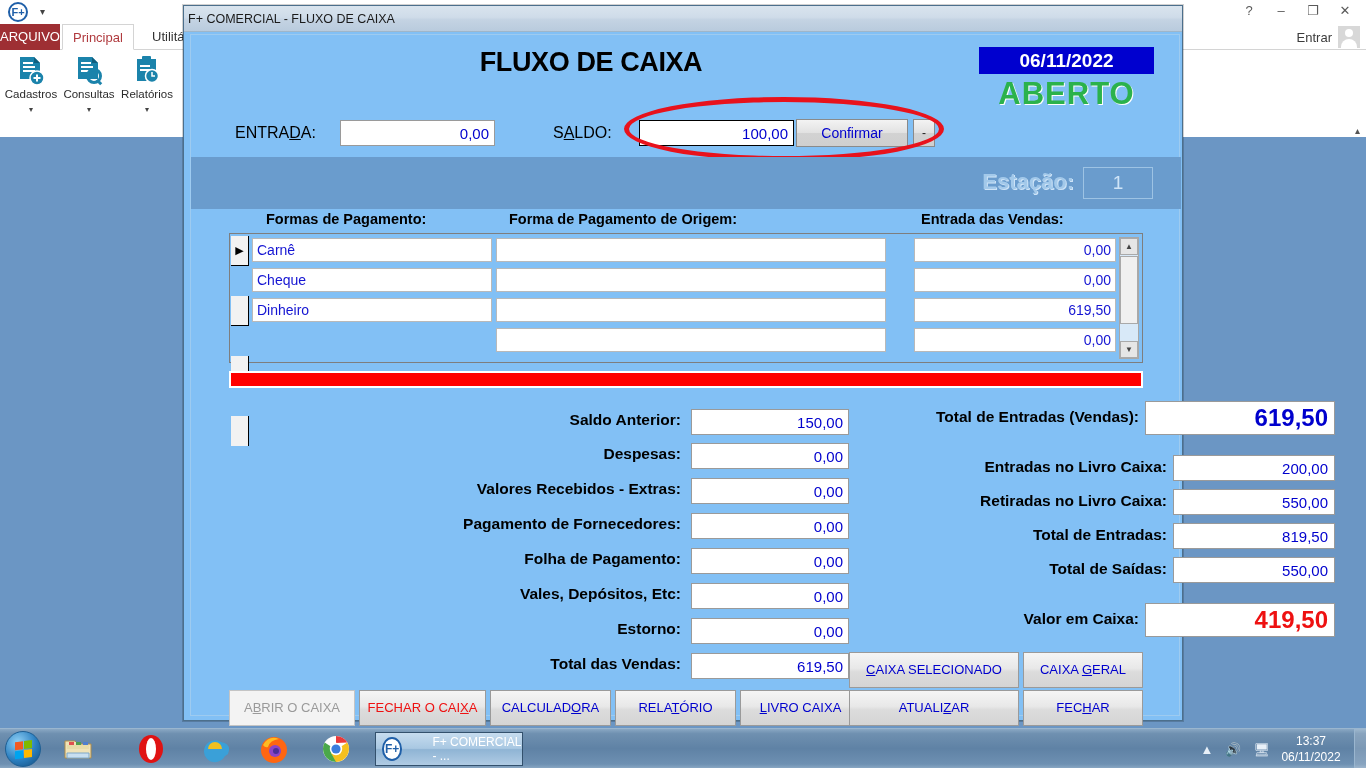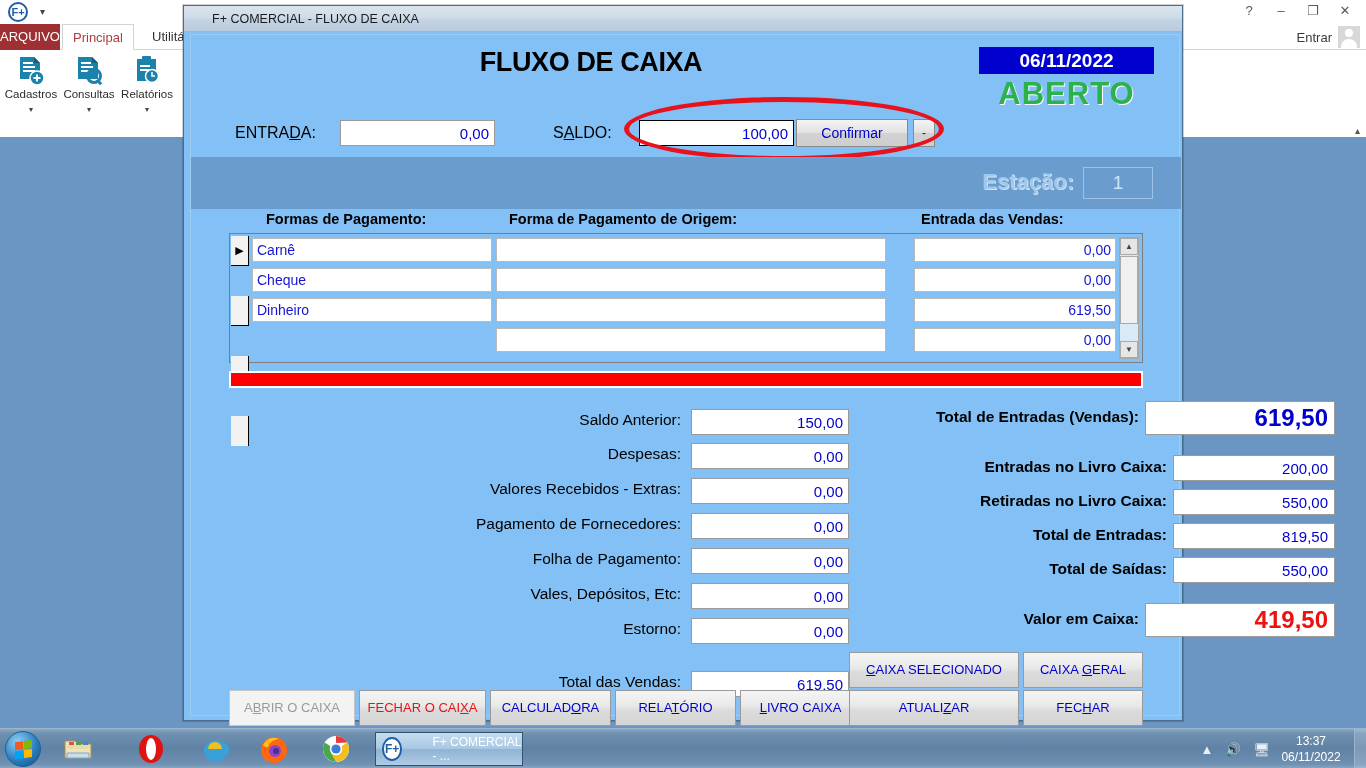--- a/index.html
+++ b/index.html
@@ -87,21 +87,21 @@
   #dialog {
     position: absolute; left: 183px; top: 5px; width: 1000px; height: 716px;
     border: 1px solid #4c6f8c;
     background: #7ec0f8;
     box-shadow: 0 0 0 1px rgba(0,0,0,.18);
   }
   #dlg-titlebar {
     height: 26px; width: 100%;
     background: linear-gradient(to bottom,#d9e4ee 0%,#cfdce9 45%,#c4d3e3 55%,#b9cbdd 100%);
     border-bottom: 1px solid #9fb6c9;
-    display: flex; align-items: center; padding-left: 28px;
+    display: flex; align-items: center; padding-left: 4px;
   }
   #dlg-title { font-size: 12.5px; color: #1a1a1a; }
   #dlg-body {
     position: absolute; left: 0; top: 26px; width: 998px; height: 688px;
     background: #82c0f5;
     border-left: 4px solid #82c0f5;
   }
   #dlg-inner {
     position:absolute; left:2px; top:2px; width:990px; height:682px;
     background:#82c0f5; border:1px solid #9ecbf0;
@@ -223,21 +223,21 @@
   }
 
   #red-bar {
     position: absolute; left: 38px; top: 336px; width: 914px; height: 17px;
     background: #ff0000; border: 2px solid #ffffff;
   }
 
   
   .lrow { position: absolute; height: 26px; }
   .lrow .lbl {
-    position: absolute; right: 0; top: 2px; font-size: 15.5px; font-weight: normal;
+    position: absolute; right: 0; top: 2px; font-size: 15.5px; font-weight: bold;
     color: #000; white-space: nowrap;
   }
   .lfield {
     position: absolute; width: 158px; height: 26px; background: #fff;
     border: 1px solid #9a9a9a; color: #0000cd; font-size: 15px;
     text-align: right; padding: 2px 5px 0 0; line-height: 22px;
   }
   #left-block { position: absolute; left: 0px; top: 374px; width: 660px; }
   #left-block .lbl-col { position: absolute; left: 0; width: 490px; }
   #left-block .fld-col { left: 500px; }
@@ -520,21 +520,21 @@
               <span class="lbl">Vales, Depósitos, Etc:</span>
             </div>
           <div class="lfield fld-col" style="left:500px;top:0">0,00</div>
         </div>
         <div class="lrow" style="top:209px;width:660px">
           <div class="lbl-col">
               <span class="lbl">Estorno:</span>
             </div>
           <div class="lfield fld-col" style="left:500px;top:0">0,00</div>
         </div>
-        <div class="lrow" style="top:262px;width:660px">
+        <div class="lrow" style="top:244px;width:660px">
           <div class="lbl-col">
               <span class="lbl">Total das Vendas:</span>
             </div>
           <div class="lfield fld-col" style="left:500px;top:0">619,50</div>
         </div>
       </div>
 
       <div id="right-block">
         <div class="rrow" style="top:0px;width:470px;height:36px">
           <span class="lbl" style="left:0;width:272px">Total de Entradas (Vendas):</span>

